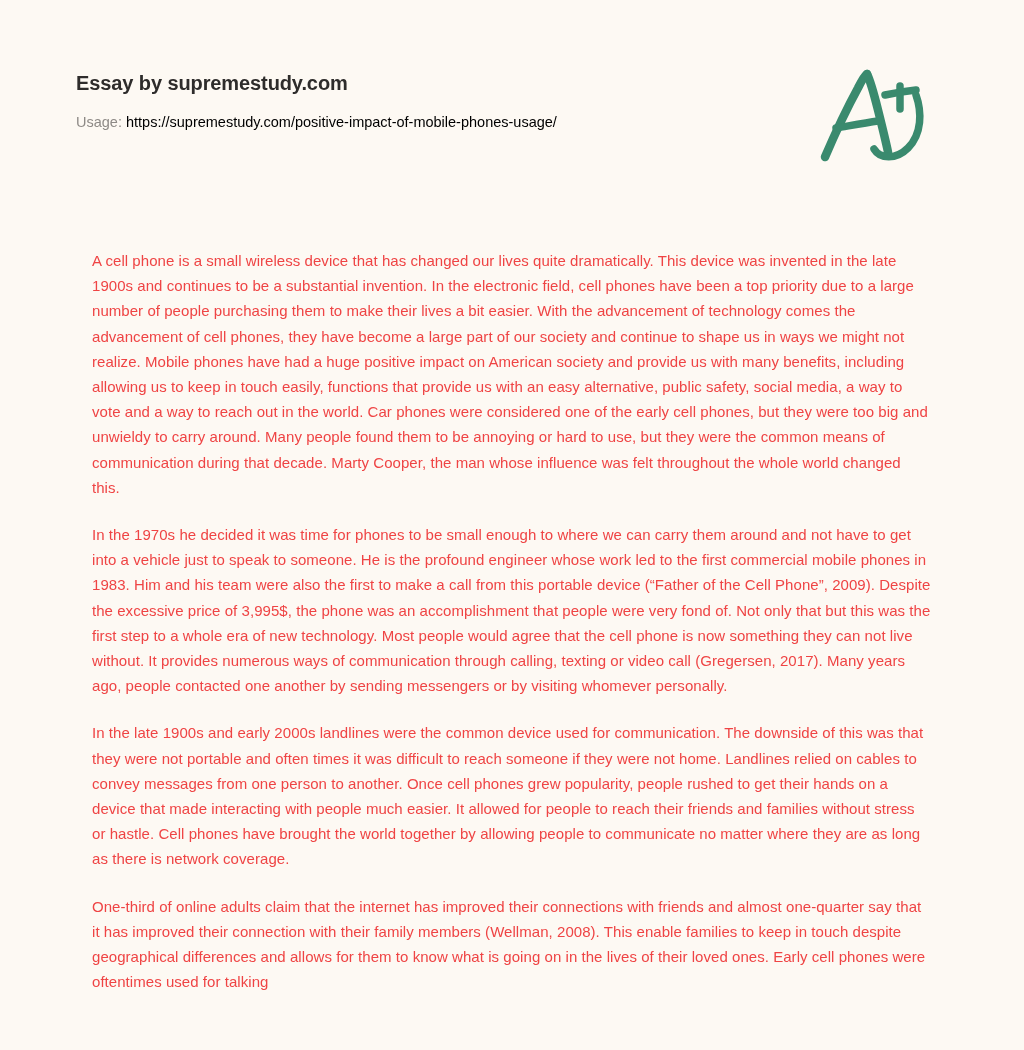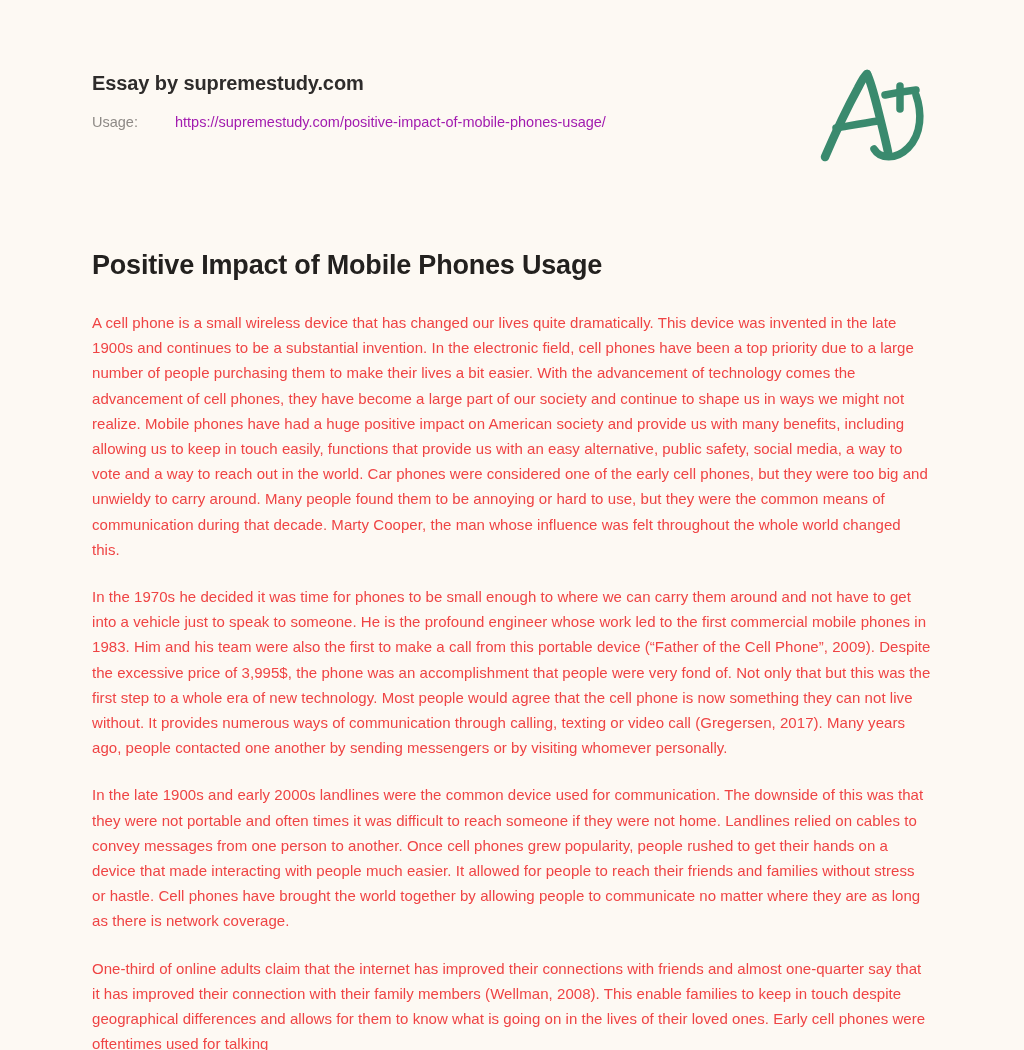--- a/index.html
+++ b/index.html
@@ -25,21 +25,21 @@
   
   .header {
     position: absolute;
     left: 0;
     top: 0;
     width: 1024px;
     height: 200px;
   }
   .brand-block {
     position: absolute;
-    left: 92px;
+    left: 76px;
     top: 70px;
     width: 700px;
   }
   .brand-title {
     font-size: 20px;
     font-weight: bold;
     color: #2e2c2b;
     letter-spacing: -0.1px;
     line-height: 26px;
     margin: 0;
@@ -48,23 +48,22 @@
     margin-top: 16px;
     font-size: 14.5px;
     line-height: 20px;
     color: #8e8a86;
     white-space: nowrap;
   }
   .source-label {
     color: #8e8a86;
   }
   .source-url {
-    color: #a21caf;
+    color: #000000;
     text-decoration: none;
-    margin-left: 33px;
   }
 
   
   .logo {
     position: absolute;
     left: 812px;
     top: 62px;
     width: 120px;
     height: 105px;
   }
@@ -130,21 +129,20 @@
           <path d="M73 33 C 82 31, 95 29, 104 28" stroke-width="7.5"></path>
 
           <path d="M104 33 C 110 50, 110 72, 96 86 C 84 98, 68 97, 62 87" stroke-width="7.5"></path>
         </g>
       </svg>
     </div>
 
   </div>
 
   <div class="article">
-    <h1 class="article-title">Positive Impact of Mobile Phones Usage</h1>
     <div class="article-body">
       <p>A cell phone is a small wireless device that has changed our lives quite dramatically. This device was invented in the late 1900s and continues to be a substantial invention. In the electronic field, cell phones have been a top priority due to a large number of people purchasing them to make their lives a bit easier. With the advancement of technology comes the advancement of cell phones, they have become a large part of our society and continue to shape us in ways we might not realize. Mobile phones have had a huge positive impact on American society and provide us with many benefits, including allowing us to keep in touch easily, functions that provide us with an easy alternative, public safety, social media, a way to vote and a way to reach out in the world. Car phones were considered one of the early cell phones, but they were too big and unwieldy to carry around. Many people found them to be annoying or hard to use, but they were the common means of communication during that decade. Marty Cooper, the man whose influence was felt throughout the whole world changed this.</p>
       <p>In the 1970s he decided it was time for phones to be small enough to where we can carry them around and not have to get into a vehicle just to speak to someone. He is the profound engineer whose work led to the first commercial mobile phones in 1983. Him and his team were also the first to make a call from this portable device (“Father of the Cell Phone”, 2009). Despite the excessive price of 3,995$, the phone was an accomplishment that people were very fond of. Not only that but this was the first step to a whole era of new technology. Most people would agree that the cell phone is now something they can not live without. It provides numerous ways of communication through calling, texting or video call (Gregersen, 2017). Many years ago, people contacted one another by sending messengers or by visiting whomever personally.</p>
       <p>In the late 1900s and early 2000s landlines were the common device used for communication. The downside of this was that they were not portable and often times it was difficult to reach someone if they were not home. Landlines relied on cables to convey messages from one person to another. Once cell phones grew popularity, people rushed to get their hands on a device that made interacting with people much easier. It allowed for people to reach their friends and families without stress or hastle. Cell phones have brought the world together by allowing people to communicate no matter where they are as long as there is network coverage.</p>
       <p>One-third of online adults claim that the internet has improved their connections with friends and almost one-quarter say that it has improved their connection with their family members (Wellman, 2008). This enable families to keep in touch despite geographical differences and allows for them to know what is going on in the lives of their loved ones. Early cell phones were oftentimes used for talking</p>
     </div>
   </div>
 
 </div>
 

